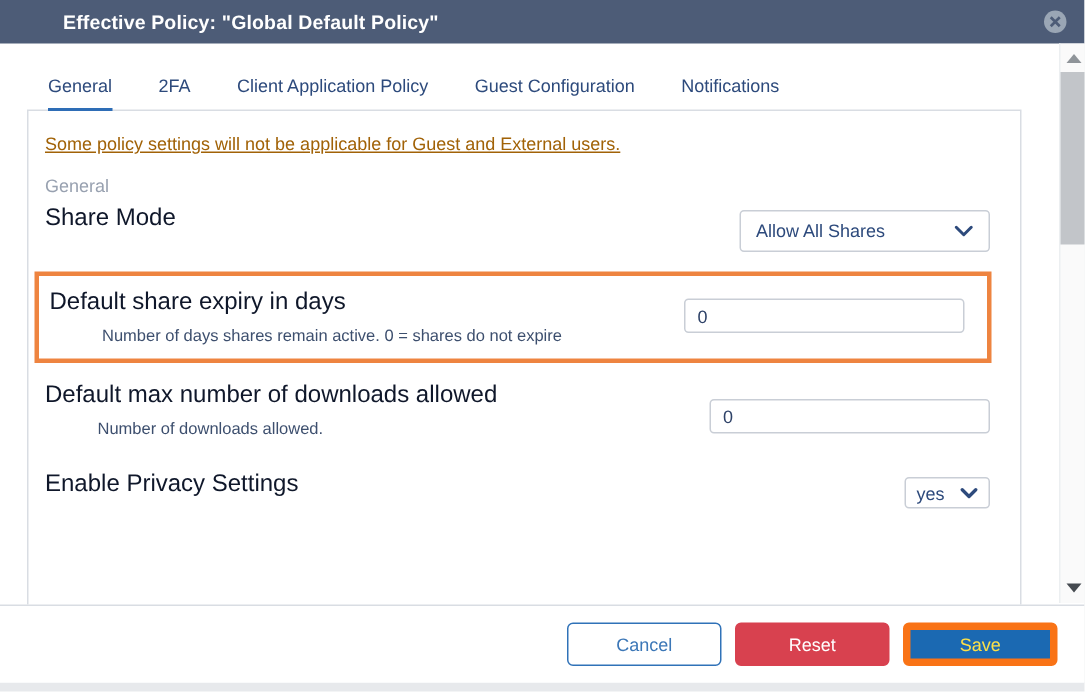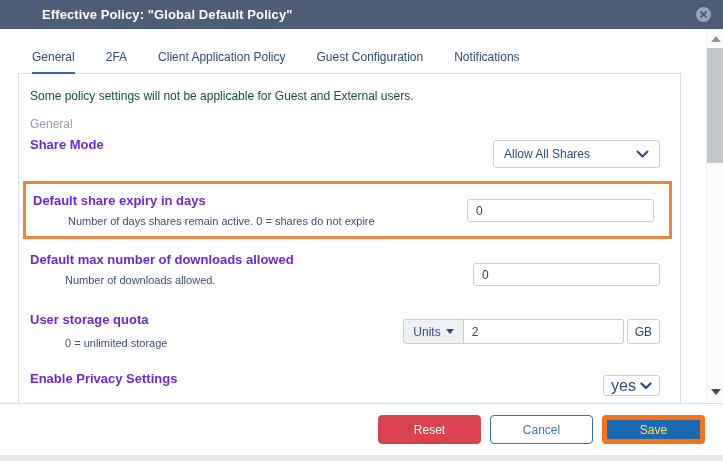--- a/index.html
+++ b/index.html
@@ -49,39 +49,39 @@
   .tab.active {
     border-bottom:2px solid #2e6db6;
     margin-bottom:-1px;
   }
   
   .content {
     margin-left:18px; width:663px; height:331px;
     border:1px solid #d9dde3; border-top:none;
     overflow:hidden; background:#fff;
   }
-  .notice { padding:15px 20px 0 11px; font-size:12px; color:#14532d; }
+  .notice { padding:15px 20px 0 11px; font-size:12px; color:#a16207;text-decoration:underline; }
   .group-label { padding:14px 20px 0 11px; font-size:12px; color:#98a1b0; }
   .field { display:flex; justify-content:space-between; padding:0 20px 0 11px; }
-  .field-label { font-size:13px; color:#6d28d9;font-weight:bold; }
+  .field-label { font-size:16px; color:#0f172a; }
   .help { font-size:11px; color:#3d4f6e;padding-left:35px; }
   
   .row-sharemode { margin-top:3px; align-items:flex-start; }
   .row-sharemode .field-label { padding-top:3px; }
   .select-box {
     height:28px; width:167px;
     border:1px solid #c9ced6; border-radius:3px;
     background:#fff; margin-top:6px;
     display:flex; align-items:center; justify-content:space-between;
     padding:0 10px; cursor:pointer;
     font-size:12px; color:#2d4a7c;
   }
   
   .highlight-box {
-    margin:13px 8px 0 4px;
+    margin:13px 19px 0 4px;
     border:3px solid #EE8440;
     padding:7px 15px 9px 7px;
     display:flex; justify-content:space-between;
   }
   .highlight-box .field-label { padding-top:2px; }
   .highlight-box .help { margin-top:7px; }
   .text-input {
     width:187px; height:23px;
     border:1px solid #c9ced6; border-radius:3px;
     font-family:"Liberation Sans", sans-serif;
@@ -121,21 +121,21 @@
     display:flex; align-items:center; padding:0 7px;
     font-size:12px; color:#2d4a7c; background:#fff;
   }
   
   .row-privacy { margin-top:22px; }
   .select-small {
     height:21px; width:57px;
     border:1px solid #c9ced6; border-radius:3px;
     display:flex; align-items:center; justify-content:space-between;
     padding:0 7px; margin-top:4px; cursor:pointer;
-    font-size:16px; color:#2d4a7c; background:#fff;margin-left:27px;
+    font-size:12px; color:#2d4a7c; background:#fff;margin-left:27px;
   }
   
   .modal-footer {
     position:absolute; left:0; top:403px; width:723px; height:52px;
     background:#fff; border-top:1px solid #d9dde3;
     display:flex; align-items:center; justify-content:flex-end;
     gap:9px; padding-right:18px;
   }
   .btn {
     height:29px; width:103px; border-radius:4px;
@@ -218,50 +218,36 @@
     </div>
 
     <div class="field row-downloads">
       <div>
         <div class="field-label">Default max number of downloads allowed</div>
         <div class="help help1">Number of downloads allowed.</div>
       </div>
       <input class="text-input" type="text" value="0" style="">
     </div>
 
-    <div class="field row-quota">
-      <div>
-        <div class="field-label">User storage quota</div>
-        <div class="help">0 = unlimited storage</div>
-      </div>
-      <div class="quota-controls">
-        <div class="units-btn">
-          <span>Units</span>
-          <span class="units-caret"></span>
-        </div>
-        <input class="quota-input" type="text" value="2" style="">
-        <div class="unit-suffix">GB</div>
-      </div>
-    </div>
 
     <div class="field row-privacy">
       <div class="field-label">Enable Privacy Settings</div>
       <div class="select-small">
         <span>yes</span>
         <svg width="12" height="8" viewBox="0 0 12 8">
           <path d="M1.5 1.5 L6 6 L10.5 1.5" stroke="#2d4a7c" stroke-width="2.2" fill="none" stroke-linecap="round" stroke-linejoin="round"></path>
         </svg>
       </div>
     </div>
 
   </div>
 
   <div class="modal-footer">
+    <div class="btn btn-cancel">Cancel</div>
     <div class="btn btn-reset">Reset</div>
-    <div class="btn btn-cancel">Cancel</div>
     <div class="btn btn-save">Save</div>
   </div>
 
   <div class="scrollbar">
     <div class="sb-arrow sb-up">
       <div class="tri-up"></div>
     </div>
     <div class="sb-thumb"></div>
     <div class="sb-arrow sb-down">
       <div class="tri-down"></div>

